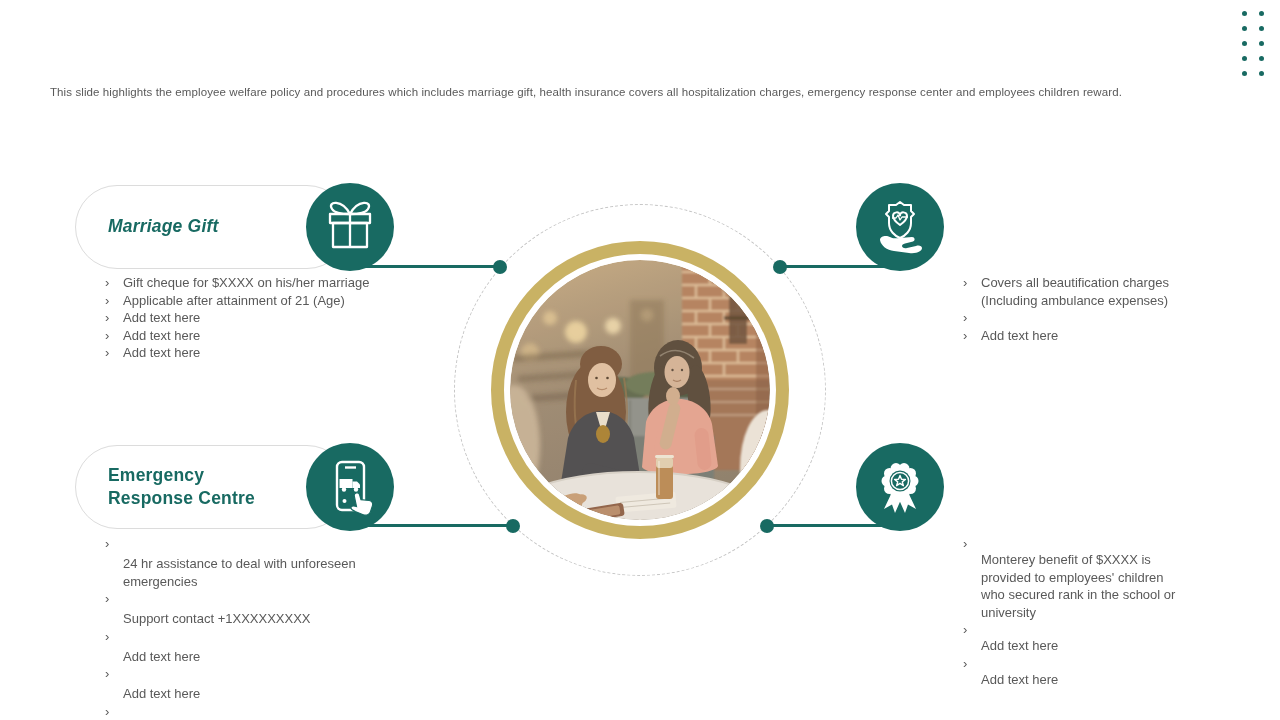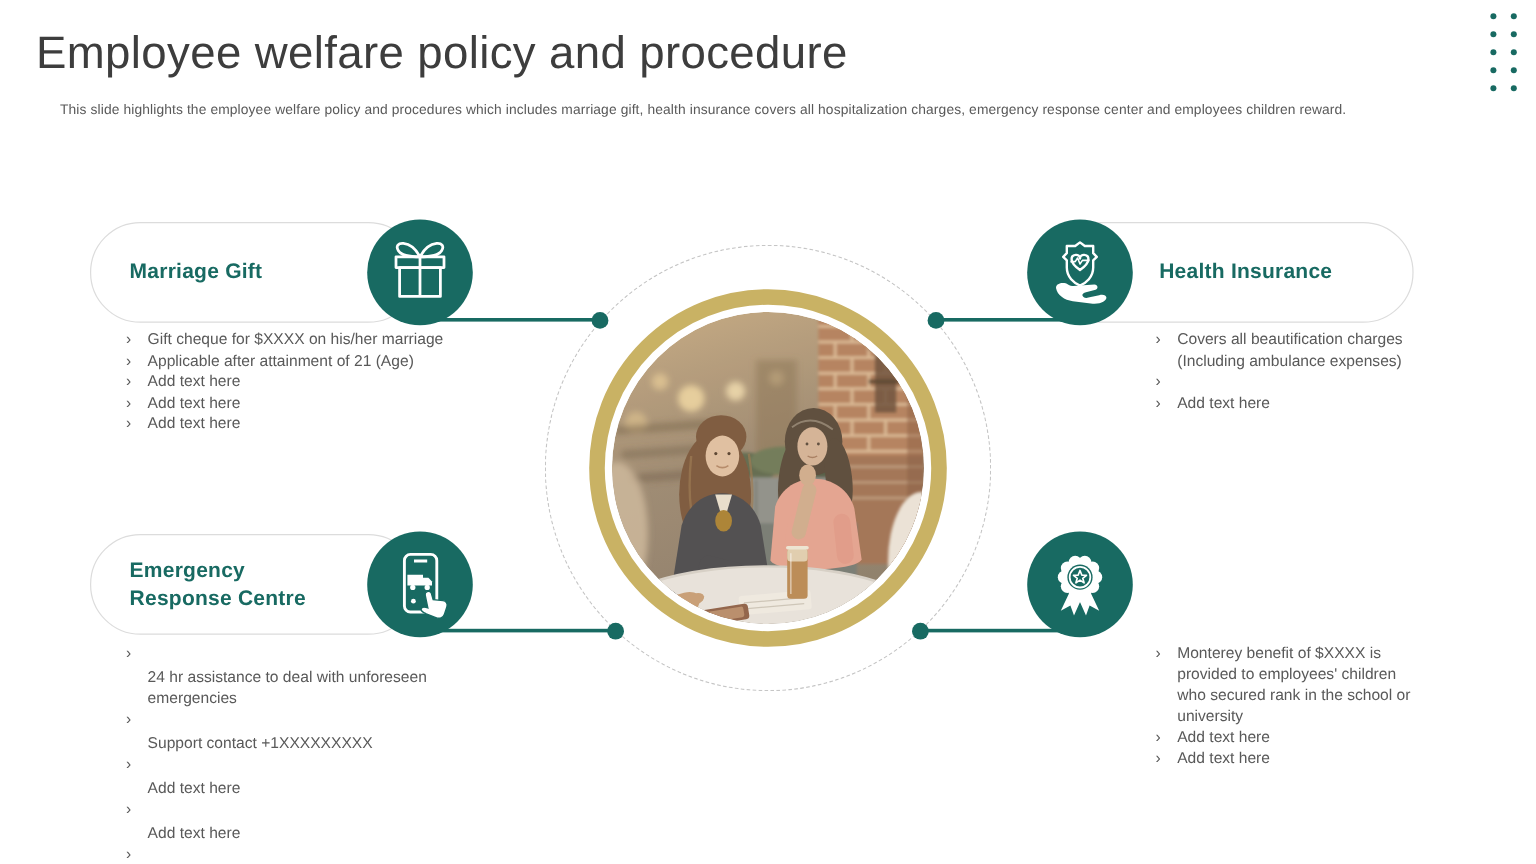--- a/index.html
+++ b/index.html
@@ -22,21 +22,21 @@
   .corner-dots span{width:5px;height:5px;border-radius:50%;background:#186a62;display:block;}
 
   
   .pill{
     position:absolute;height:84px;background:#fff;border:1.5px solid #dcdcdc;
     border-radius:43px;box-sizing:border-box;display:flex;align-items:center;z-index:2;
   }
   .pill .sec-title{
     font-size:17.5px;font-weight:bold;color:#186a62;line-height:1.32;letter-spacing:.2px;
   }
-  .pill-tl{left:75px;top:185px;width:274px;padding-left:32px;}
+  .pill-tl{left:75px;top:185px;width:274px;padding-left:32px;font-style:italic;}
   .pill-tr{left:856px;top:185px;width:322px;padding-left:109px;}
   .pill-bl{left:75px;top:445px;width:274px;padding-left:32px;}
   .pill-br{left:856px;top:445px;width:322px;padding-left:109px;}
   .pill-tl .sec-title,.pill-bl .sec-title{max-width:170px;}
   .pill-tr .sec-title,.pill-br .sec-title{max-width:170px;}
 
   .icon-circle{
     position:absolute;width:88px;height:88px;border-radius:50%;background:#186a62;z-index:3;
   }
   .ic-tl{left:306px;top:183px;}
@@ -59,21 +59,21 @@
 
   
   .bullets{position:absolute;margin:0;padding:0;list-style:none;font-size:13px;color:#595959;line-height:17.6px;}
   .bullets li{display:flex;}
   .bullets .chev{flex:0 0 18px;}
   .bl-tl{left:105px;top:274px;width:320px;}
   .bl-tr{left:963px;top:274px;width:218px;}
   .bl-bl{left:105px;top:535px;width:290px;}
   .bl-br{left:963px;top:535px;width:222px;}
   .bl-tr .btext{max-width:196px;}
-  .bl-br .btext{max-width:200px;}
+  .bl-br .btext{max-width:200px;margin-top:16px;}
   .bl-bl .btext{max-width:262px;margin-top:20px;}
 
   
   .dashed-circle{
     position:absolute;left:454px;top:204px;width:372px;height:372px;border-radius:50%;
     border:1.5px dashed #c6c6c6;box-sizing:border-box;z-index:0;
   }
   .photo-ring{
     position:absolute;left:491px;top:241px;width:298px;height:298px;border-radius:50%;
     border:13px solid #c9b264;background:#fff;box-sizing:border-box;z-index:4;
@@ -84,21 +84,20 @@
   .footer-note{
     position:absolute;left:0;right:0;top:700px;text-align:center;
     font-size:11px;color:#7f7f7f;letter-spacing:.1px;
   }
 </style>
 </head>
 <body>
 
 <div class="slide">
 
-  <div class="title">Employee welfare policy and procedure</div>
   <div class="subtitle">This slide highlights the employee welfare policy and procedures which includes marriage gift, health insurance covers all hospitalization charges, emergency response center and employees children reward.</div>
 
   <div class="corner-dots">
     <span></span>
       <span></span>
     <span></span>
       <span></span>
     <span></span>
       <span></span>
     <span></span>
@@ -111,23 +110,20 @@
   <div class="conn conn-tr"></div>
   <div class="conn conn-bl"></div>
   <div class="conn conn-br"></div>
   <div class="conn-dot dot-tl"></div>
   <div class="conn-dot dot-tr"></div>
   <div class="conn-dot dot-bl"></div>
   <div class="conn-dot dot-br"></div>
 
   <div class="pill pill-tl">
     <div class="sec-title">Marriage Gift</div>
-  </div>
-  <div class="pill pill-tr">
-    <div class="sec-title">Health Insurance</div>
   </div>
   <div class="pill pill-bl">
     <div class="sec-title">Emergency Response Centre</div>
   </div>
 
   <div class="icon-circle ic-tl">
     <svg viewBox="0 0 88 88" width="88" height="88">
       <g stroke="#fff" stroke-width="2.3" fill="none" stroke-linejoin="round">
         <rect x="27" y="40" width="34" height="24"></rect>
         <rect x="24" y="31" width="40" height="9"></rect>

